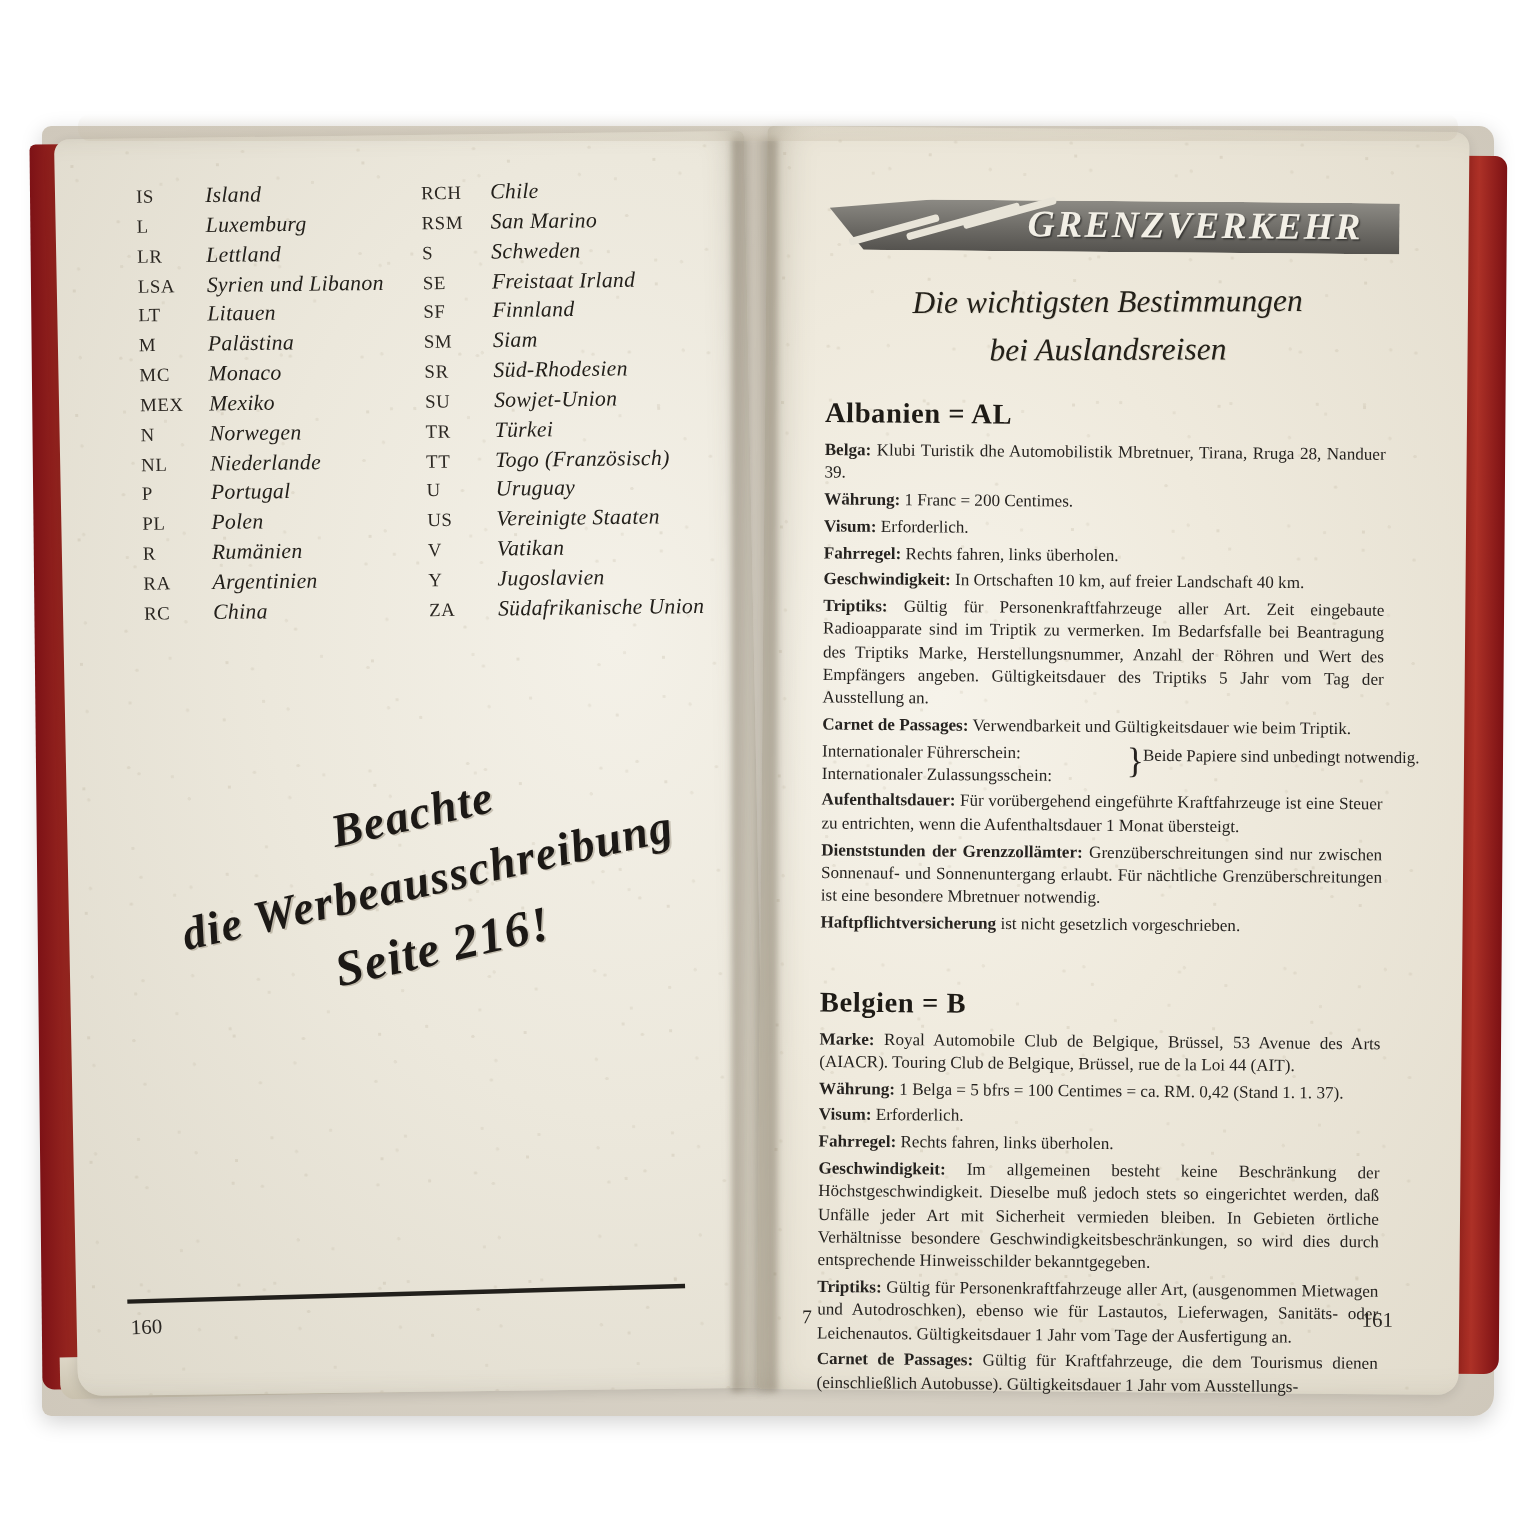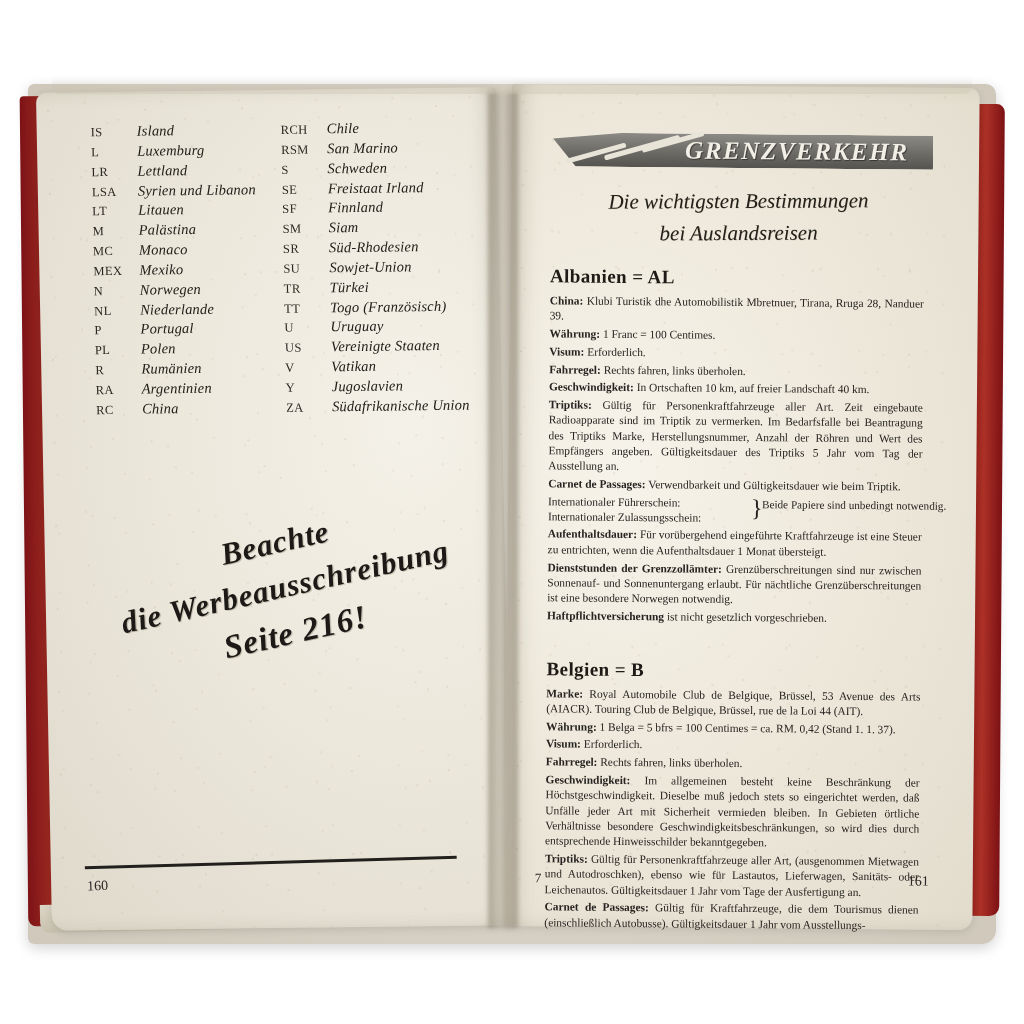--- a/index.html
+++ b/index.html
@@ -443,26 +443,26 @@
       </div>
 
       <div class="subtitle">
         <div>Die wichtigsten Bestimmungen</div>
         <div>bei Auslandsreisen</div>
       </div>
 
       <div class="country-head">Albanien = AL</div>
 
       <div class="entry">
-        <span class="lbl">China:</span>
+        <span class="lbl">Belga:</span>
         <span>Klubi Turistik dhe Automobilistik Mbretnuer, Tirana, Rruga 28, Nanduer 39.</span>
       </div>
       <div class="entry">
         <span class="lbl">Währung:</span>
-        <span>1 Franc = 100 Centimes.</span>
+        <span>1 Franc = 200 Centimes.</span>
       </div>
       <div class="entry">
         <span class="lbl">Visum:</span>
         <span>Erforderlich.</span>
       </div>
       <div class="entry">
         <span class="lbl">Fahrregel:</span>
         <span>Rechts fahren, links überholen.</span>
       </div>
       <div class="entry">
@@ -488,21 +488,21 @@
         <div class="brace-mark">}</div>
         <div class="brace-note">Beide Papiere sind unbedingt notwendig.</div>
       </div>
 
       <div class="entry">
         <span class="lbl">Aufenthaltsdauer:</span>
         <span>Für vorübergehend eingeführte Kraftfahrzeuge ist eine Steuer zu entrichten, wenn die Aufenthaltsdauer 1 Monat übersteigt.</span>
       </div>
       <div class="entry">
         <span class="lbl">Dienststunden der Grenzzollämter:</span>
-        <span>Grenzüberschreitungen sind nur zwischen Sonnenauf- und Sonnenuntergang erlaubt. Für nächtliche Grenzüberschreitungen ist eine besondere Norwegen notwendig.</span>
+        <span>Grenzüberschreitungen sind nur zwischen Sonnenauf- und Sonnenuntergang erlaubt. Für nächtliche Grenzüberschreitungen ist eine besondere Mbretnuer notwendig.</span>
       </div>
       <div class="entry">
         <span class="lbl">Haftpflichtversicherung</span>
         <span>ist nicht gesetzlich vorgeschrieben.</span>
       </div>
 
       <div class="gap"></div>
 
       <div class="country-head">Belgien = B</div>
 

